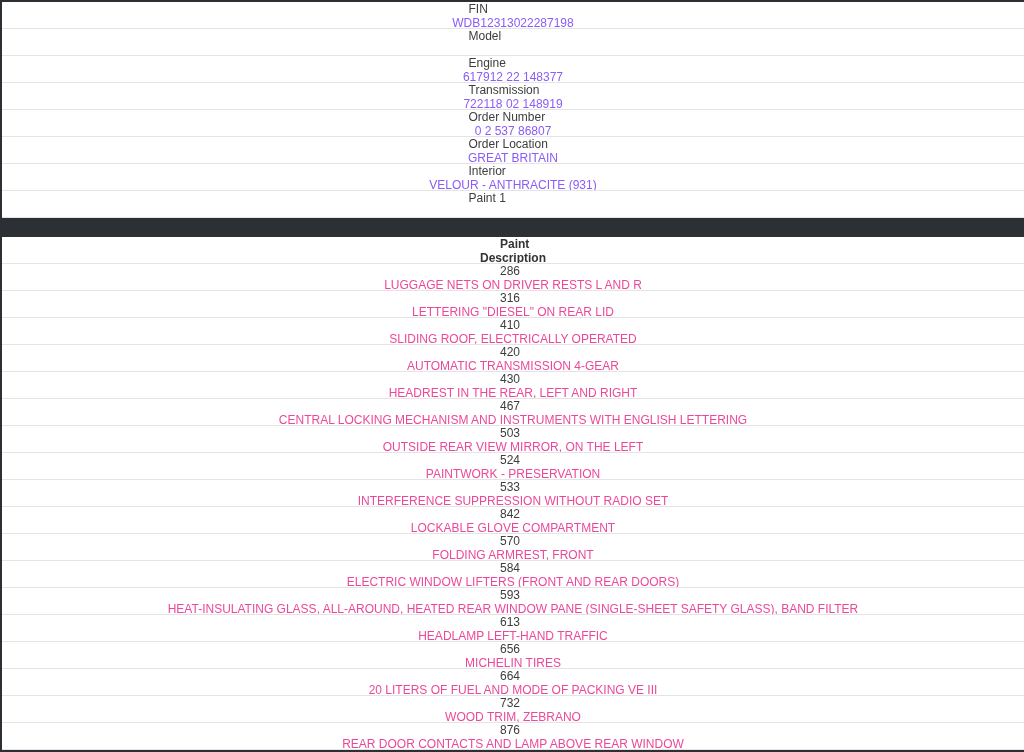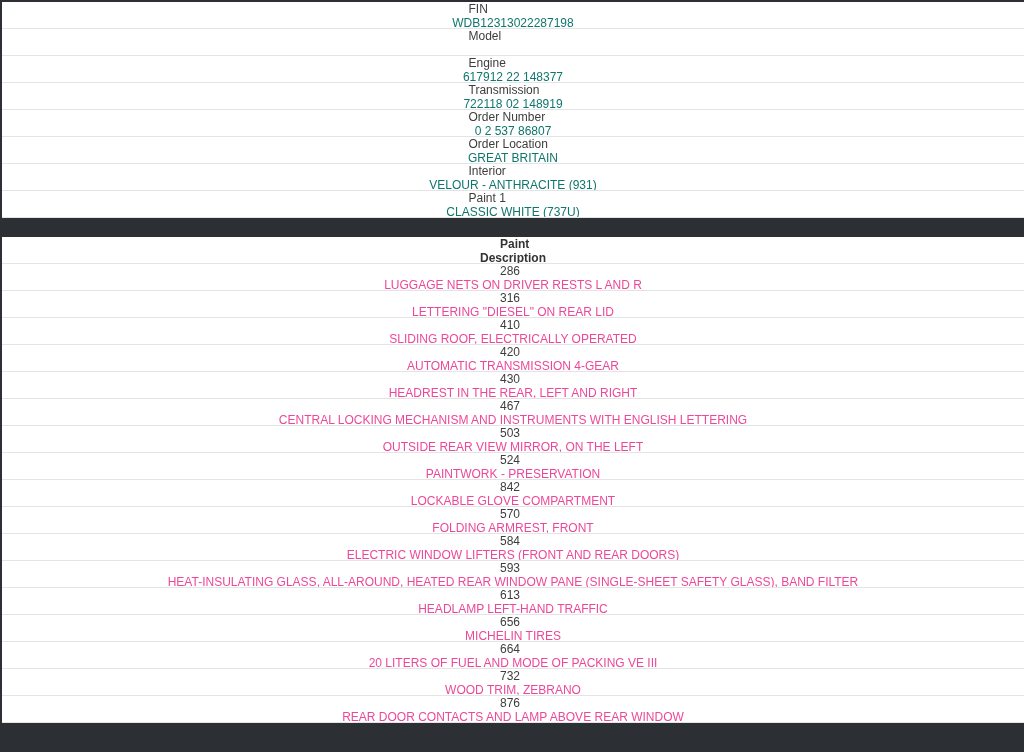--- a/index.html
+++ b/index.html
@@ -37,21 +37,21 @@
     overflow: hidden;
   }
   
   .spec-label {
     width: 111px;
     padding-left: 11px;
     color: #3d3d3d;
   }
   .spec-value {
     flex: 1;
-    color: #0f766e;
+    color: #8b5cf6;
   }
   
   .code-cell {
     width: 50px;
     padding-left: 12px;
     color: #3d3d3d;
   }
   .desc-cell {
     flex: 1;
     color: #ec4899;
@@ -89,21 +89,20 @@
     <div class="row">
       <div class="cell spec-label">Order Location</div>
       <div class="cell spec-value">GREAT BRITAIN</div>
     </div>
     <div class="row">
       <div class="cell spec-label">Interior</div>
       <div class="cell spec-value">VELOUR - ANTHRACITE (931)</div>
     </div>
     <div class="row">
       <div class="cell spec-label">Paint 1</div>
-      <div class="cell spec-value">CLASSIC WHITE (737U)</div>
     </div>
   </div>
 
   <div class="gap"></div>
 
   <div class="card">
     <div class="row header-row">
       <div class="cell code-cell">Paint</div>
       <div class="cell desc-cell">Description</div>
     </div>
@@ -133,20 +132,24 @@
     </div>
     <div class="row">
       <div class="cell code-cell">503</div>
       <div class="cell desc-cell">OUTSIDE REAR VIEW MIRROR, ON THE LEFT</div>
     </div>
     <div class="row">
       <div class="cell code-cell">524</div>
       <div class="cell desc-cell">PAINTWORK - PRESERVATION</div>
     </div>
     <div class="row">
+      <div class="cell code-cell">533</div>
+      <div class="cell desc-cell">INTERFERENCE SUPPRESSION WITHOUT RADIO SET</div>
+    </div>
+    <div class="row">
       <div class="cell code-cell">842</div>
       <div class="cell desc-cell">LOCKABLE GLOVE COMPARTMENT</div>
     </div>
     <div class="row">
       <div class="cell code-cell">570</div>
       <div class="cell desc-cell">FOLDING ARMREST, FRONT</div>
     </div>
     <div class="row">
       <div class="cell code-cell">584</div>
       <div class="cell desc-cell">ELECTRIC WINDOW LIFTERS (FRONT AND REAR DOORS)</div>

